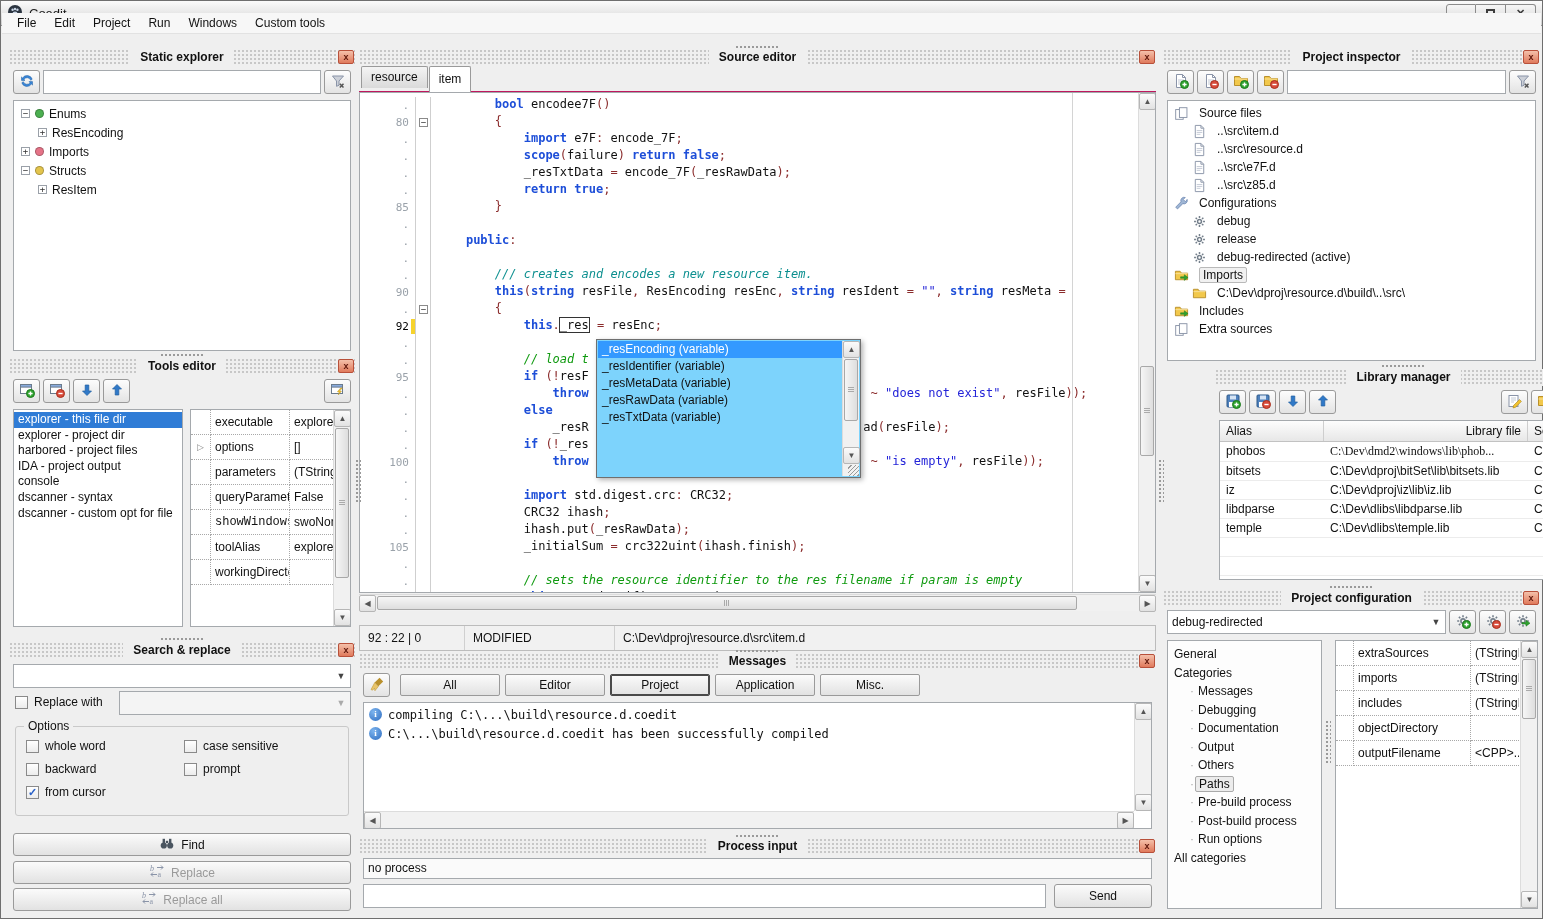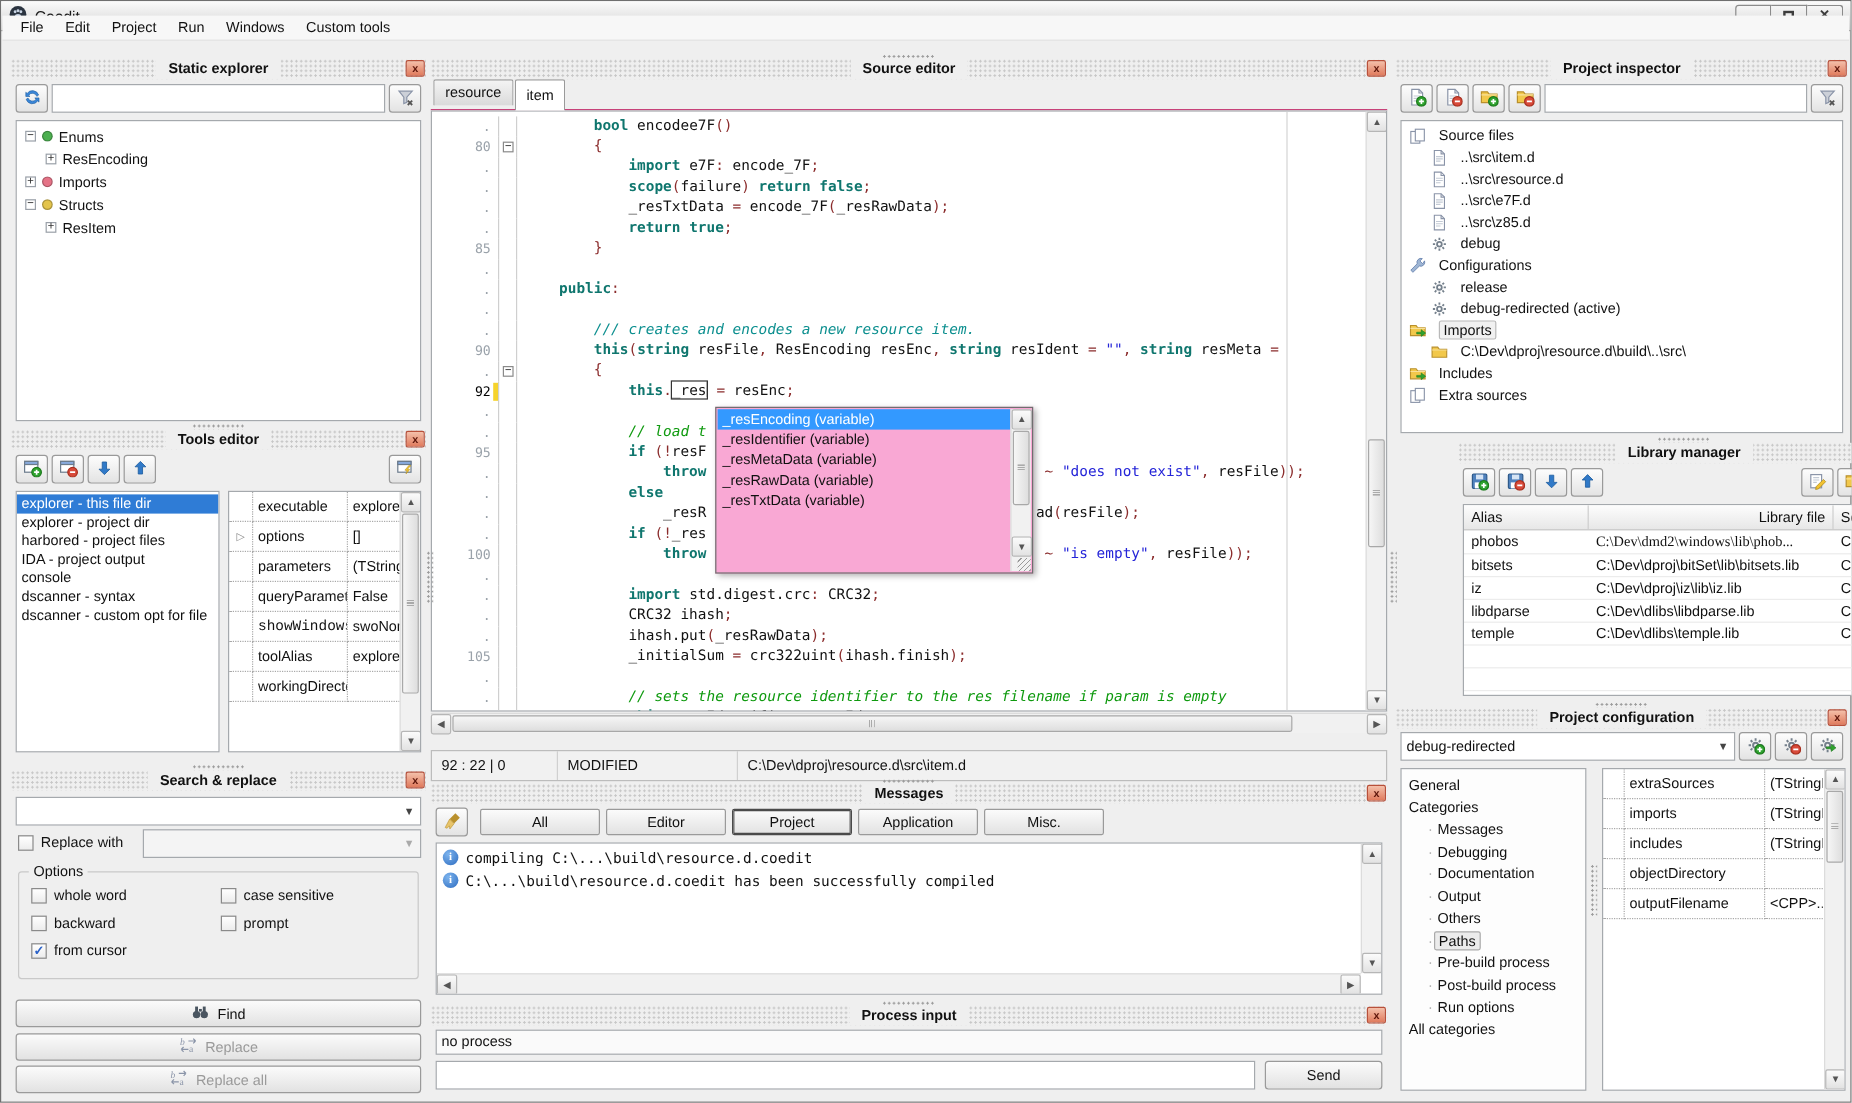--- a/index.html
+++ b/index.html
@@ -49,38 +49,38 @@
 .tab.active{height:26px;line-height:24px;background:#fff;position:relative;z-index:2}
 .editor{position:absolute;left:0;right:0;top:43px;height:501px;background:#fff;border:1px solid #a5a9ad;overflow:hidden}
 .lines{position:absolute;left:0;top:0;right:17px;padding-top:4px}
 .cline{display:flex;height:17px;font:12px "DejaVu Sans Mono",monospace;white-space:pre}
 .gut{width:55px;text-align:right;padding-right:6px;color:#9aa2aa;font-size:11px;line-height:17px;flex:none;position:relative}
 .gut.cur{color:#000}
 .caretmark{position:absolute;right:0;top:1px;width:4px;height:15px;background:#f6d32d}
 .fold{width:16px;border-left:1px solid #cfcfcf;border-right:1px solid #cfcfcf;flex:none;position:relative}
 .foldbox{position:absolute;left:3px;top:4px;width:9px;height:9px;border:1px solid #8a8a8a;background:#fff;font:9px/7px "DejaVu Sans Mono",monospace;text-align:center;color:#333}
 .code{padding-left:6px}
-.tok-k{color:#0f766e;font-weight:bold}
+.tok-k{color:#1d4ed8;font-weight:bold}
 .tok-s{color:#8b2c2c}
 .tok-t{color:#2424d8}
 .tok-c{color:#0f9a0f;font-style:italic}
 .tok-d{color:#0c8f8f;font-style:italic}
 .xbox{outline:1px solid #333}
 .caret{display:inline-block;width:1px;height:13px;background:#000;vertical-align:-2px}
 .marginline{position:absolute;left:712px;top:0;bottom:0;width:1px;background:#d4d4d4}
 
 .vsb{position:absolute;width:17px;background:#f1f1f1;border-left:1px solid #dcdcdc}
 .hsb{position:absolute;height:17px;background:#f1f1f1;border-top:1px solid #dcdcdc}
 .sarr{position:absolute;width:17px;height:17px;background:linear-gradient(#fbfbfb,#e2e2e2);border:1px solid #b6b6b6;border-radius:2px;color:#555;font-size:8px;line-height:15px;text-align:center}
 .sthumb{position:absolute;background:linear-gradient(90deg,#f6f6f6,#dedede);border:1px solid #a8a8a8;border-radius:2px}
 .sthumb.h{background:linear-gradient(#f6f6f6,#dedede)}
 .sthumb:after{content:"";position:absolute;left:3px;right:3px;top:50%;height:5px;margin-top:-3px;background:repeating-linear-gradient(180deg,#aaa 0 1px,rgba(0,0,0,0) 1px 2px)}
 .sthumb.h:after{left:50%;top:3px;bottom:3px;height:auto;width:5px;margin:0 0 0 -3px;background:repeating-linear-gradient(90deg,#aaa 0 1px,rgba(0,0,0,0) 1px 2px)}
 
-.popup{position:absolute;left:236px;top:246px;width:265px;height:139px;background:#f9a8d4;border:1px solid #6f6f6f;box-shadow:2px 2px 5px rgba(0,0,0,.3);z-index:6}
+.popup{position:absolute;left:236px;top:246px;width:265px;height:139px;background:#7dd3fc;border:1px solid #6f6f6f;box-shadow:2px 2px 5px rgba(0,0,0,.3);z-index:6}
 .pitems{position:absolute;left:1px;top:1px;right:18px;bottom:1px}
 .pitem{height:17px;line-height:17px;padding-left:4px;white-space:nowrap;overflow:hidden}
 .pitem.sel{background:#3399ff;color:#fff}
 .rgrip{position:absolute;right:1px;bottom:1px;width:11px;height:11px;background:repeating-linear-gradient(135deg,rgba(0,0,0,0) 0 2px,#9a9a9a 2px 3px)}
 
 .statusbar{position:absolute;background:#f1f1f1;border:1px solid #bcbcbc;display:flex;align-items:center;font-size:12px}
 .scell{height:100%;display:flex;align-items:center;padding-left:8px;border-right:1px solid #d0d0d0;white-space:nowrap;overflow:hidden}
 
 .fbtn{height:22px;width:100px;border:1px solid #9a9a9a;border-radius:2px;background:linear-gradient(#fbfbfb,#e2e2e2);display:inline-flex;align-items:center;justify-content:center}
 .fbtn.active{box-shadow:inset 0 0 0 1px #4a4a4a;border-color:#4a4a4a}
@@ -585,36 +585,36 @@
         <div class="itrow" style="padding-left: 24px;">
           <span class="ic" style="display: inline-flex; margin-right: 5px;">
             <svg viewBox="0 0 16 16" width="16" height="16">
               <path d="M3.5 1.5h6l3 3v10h-9z" fill="#fff" stroke="#8a94a8"></path>
               <path d="M9.5 1.5v3h3" fill="none" stroke="#8a94a8"></path>
               <path d="M5 7h6M5 9h6M5 11h4" stroke="#c2c9d4"></path>
             </svg>
           </span>
           <span>..\src\z85.d</span>
         </div>
+        <div class="itrow" style="padding-left: 6px;">
+          <span class="ic" style="display: inline-flex; margin-right: 5px;">
+            <svg viewBox="0 0 16 16" width="16" height="16">
+              <path d="M14 3.6a3.6 3.6 0 0 1-4.6 4.6l-5.7 5.6-1.9-1.9 5.6-5.7A3.6 3.6 0 0 1 12 1.6L9.9 3.7l2.4 2.4z" fill="#9fb6d4" stroke="#5e7aaa" stroke-width="0.7"></path>
+            </svg>
+          </span>
+          <span>Configurations</span>
+        </div>
         <div class="itrow" style="padding-left: 24px;">
           <span class="ic" style="display: inline-flex; margin-right: 5px;">
             <svg viewBox="0 0 16 16" width="16" height="16">
               <circle cx="8" cy="8" r="2.1" fill="none" stroke="#75808c" stroke-width="1.6"></circle>
               <path d="M8 2.2v2M8 11.8v2M2.2 8h2M11.8 8h2M3.9 3.9l1.4 1.4M10.7 10.7l1.4 1.4M12.1 3.9l-1.4 1.4M5.3 10.7l-1.4 1.4" stroke="#75808c" stroke-width="1.6"></path>
             </svg>
           </span>
           <span>debug</span>
-        </div>
-        <div class="itrow" style="padding-left: 6px;">
-          <span class="ic" style="display: inline-flex; margin-right: 5px;">
-            <svg viewBox="0 0 16 16" width="16" height="16">
-              <path d="M14 3.6a3.6 3.6 0 0 1-4.6 4.6l-5.7 5.6-1.9-1.9 5.6-5.7A3.6 3.6 0 0 1 12 1.6L9.9 3.7l2.4 2.4z" fill="#9fb6d4" stroke="#5e7aaa" stroke-width="0.7"></path>
-            </svg>
-          </span>
-          <span>Configurations</span>
         </div>
         <div class="itrow" style="padding-left: 24px;">
           <span class="ic" style="display: inline-flex; margin-right: 5px;">
             <svg viewBox="0 0 16 16" width="16" height="16">
               <circle cx="8" cy="8" r="2.1" fill="none" stroke="#75808c" stroke-width="1.6"></circle>
               <path d="M8 2.2v2M8 11.8v2M2.2 8h2M11.8 8h2M3.9 3.9l1.4 1.4M10.7 10.7l1.4 1.4M12.1 3.9l-1.4 1.4M5.3 10.7l-1.4 1.4" stroke="#75808c" stroke-width="1.6"></path>
             </svg>
           </span>
           <span>release</span>
         </div>

